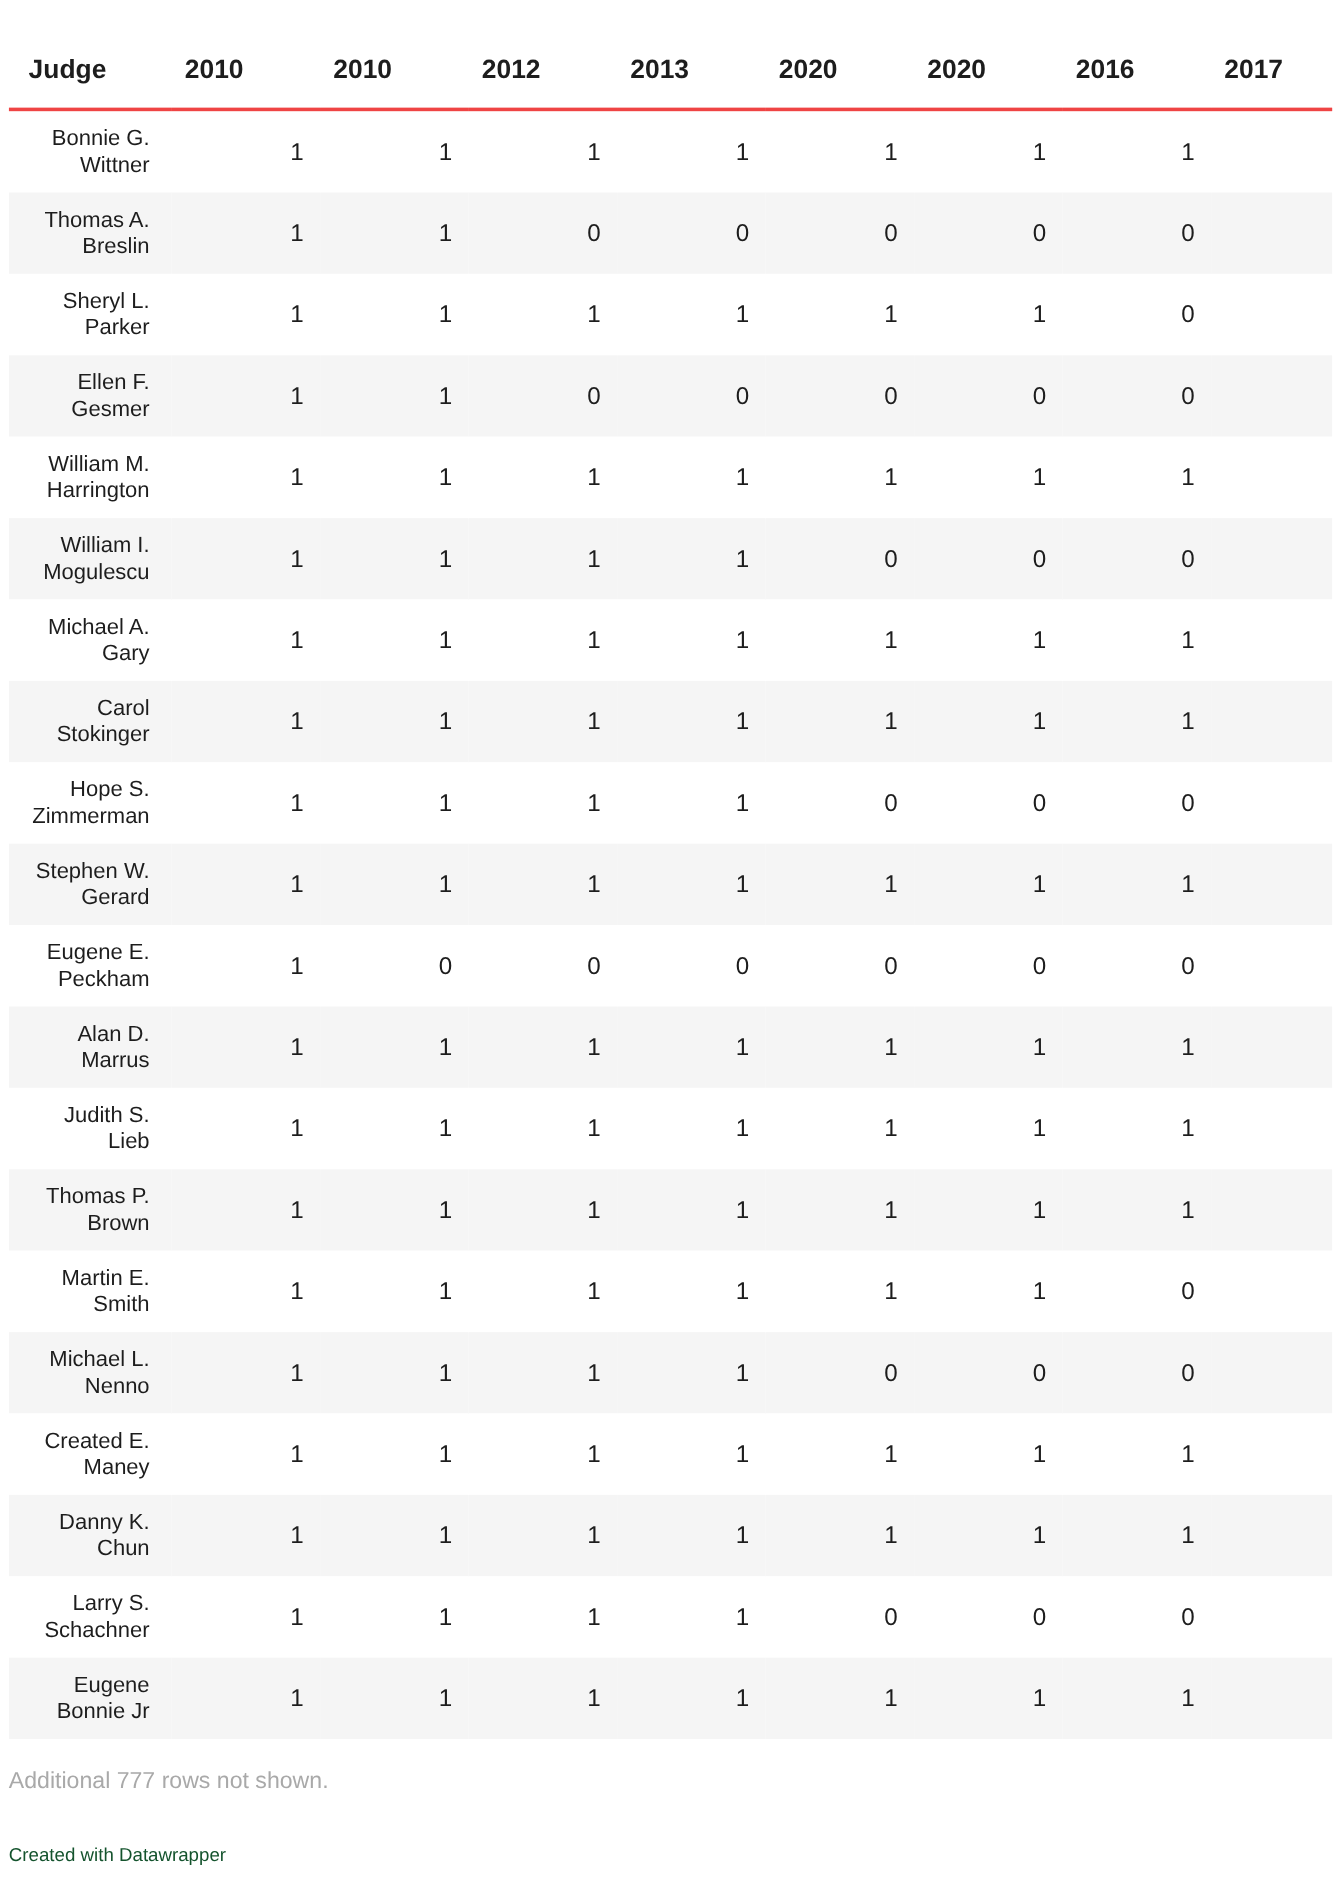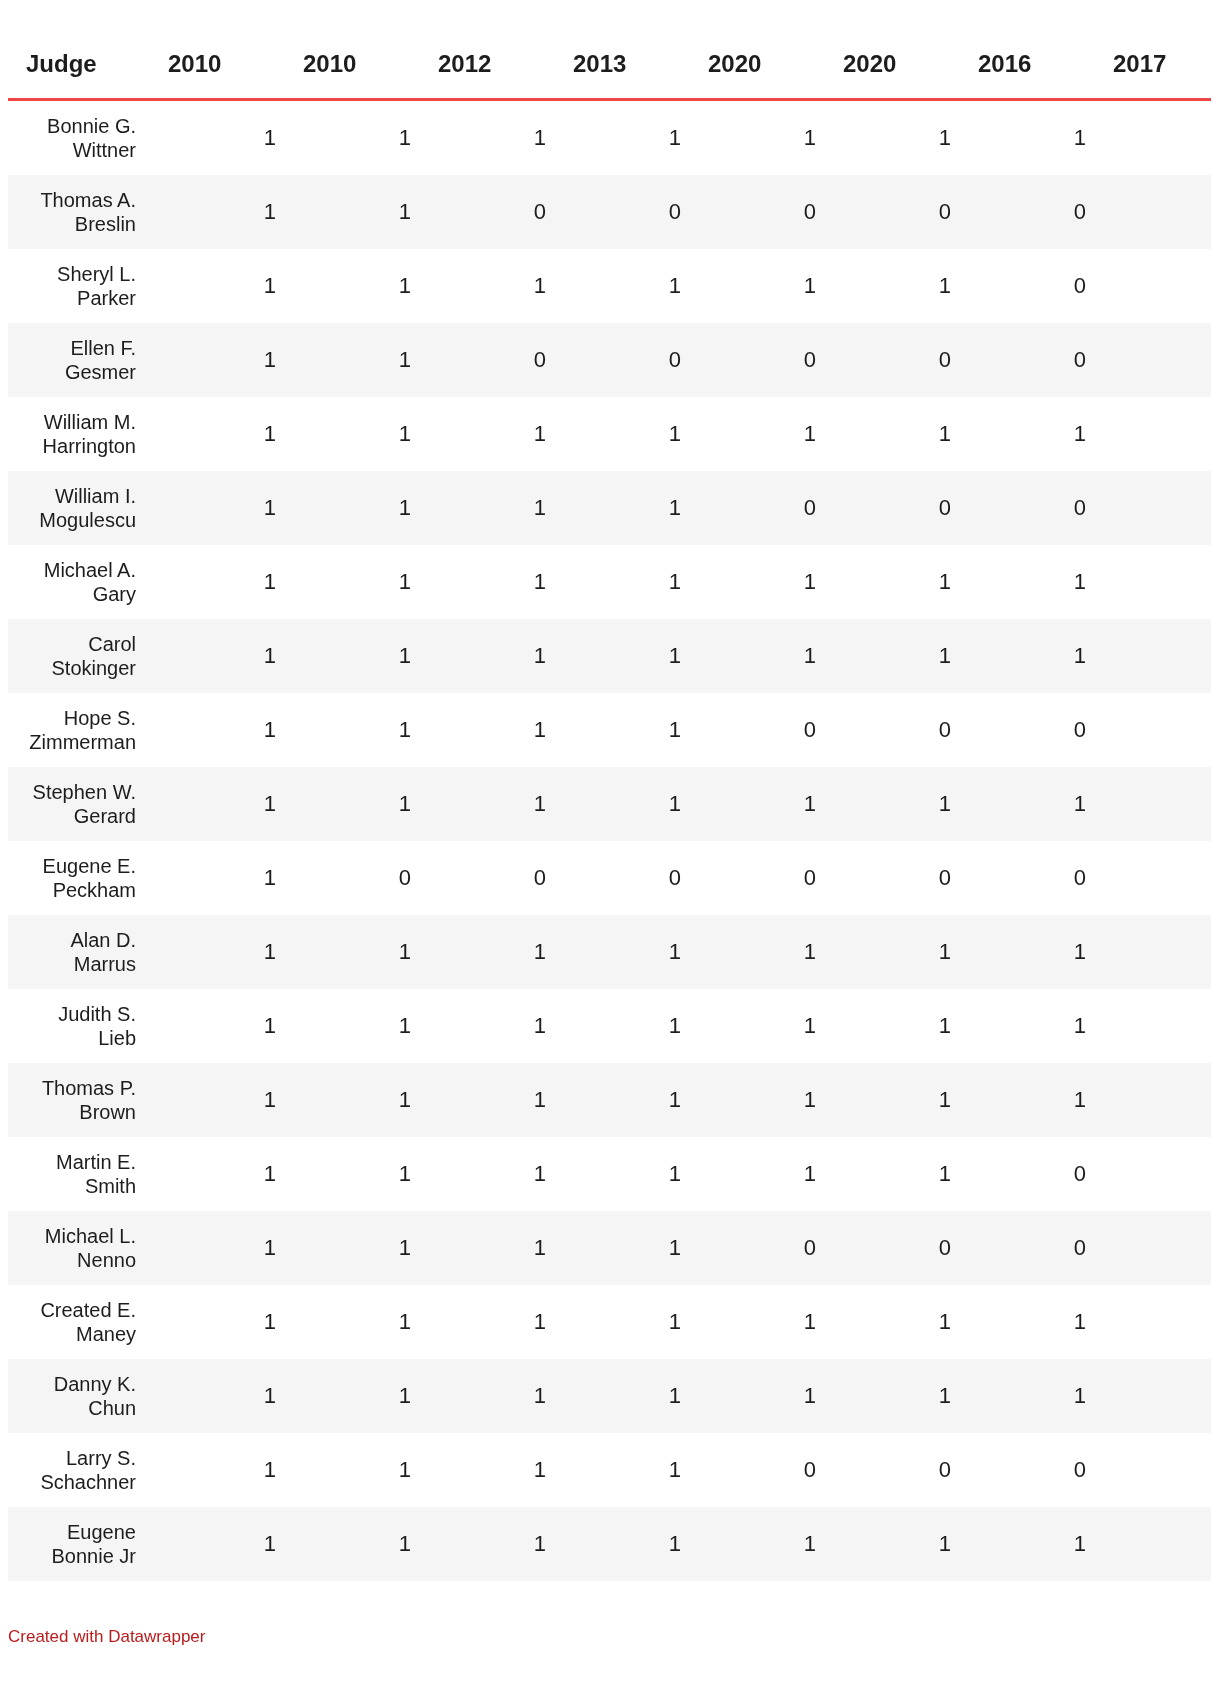--- a/index.html
+++ b/index.html
@@ -54,21 +54,21 @@
     font-variant-numeric: tabular-nums;
   }
   .note {
     margin: 26px 0 0 0;
     font-size: 21px;
     color: #a9a9a9;
   }
   .credit {
     margin: 46px 0 0 0;
     font-size: 17px;
-    color: #b91c1c;
+    color: #14532d;
   }
 </style>
 </head>
 <body>
 
 <div class="page">
   <div class="table-clip">
     <table class="judge-table">
       <colgroup>
           <col class="col-judge">
@@ -311,14 +311,15 @@
             <td class="value-cell">1</td>
             <td class="value-cell">1</td>
             <td class="value-cell">1</td>
             <td class="value-cell">1</td>
             <td class="value-cell">1</td>
             <td class="value-cell"></td>
           </tr>
         </tbody>
     </table>
   </div>
+  <p class="note">Additional 777 rows not shown.</p>
   <p class="credit">Created with Datawrapper</p>
 </div>
 
 </body></html>

